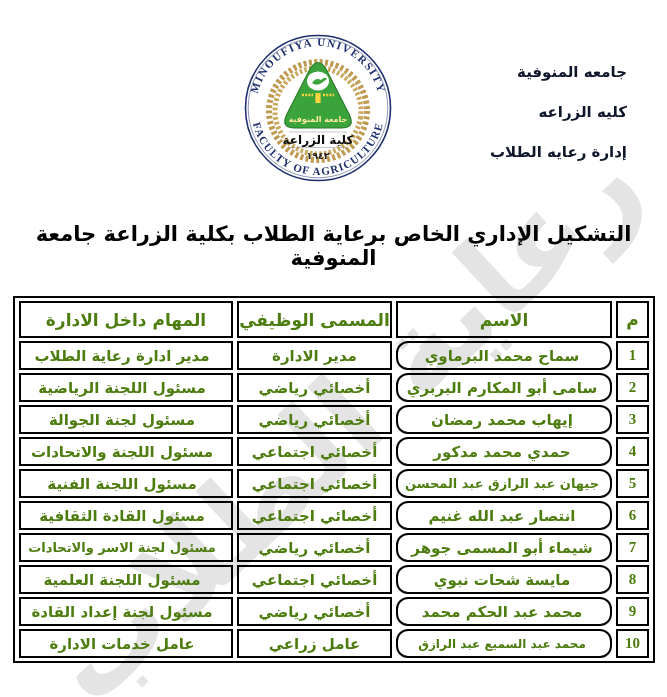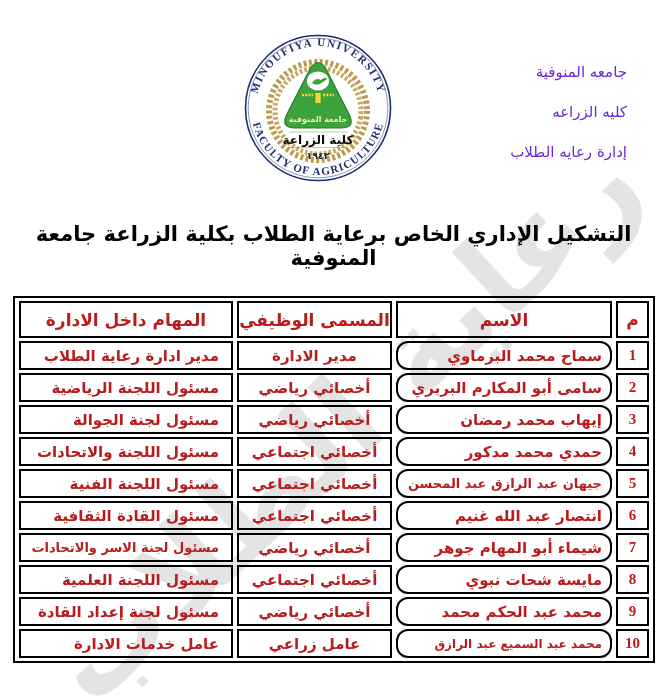--- a/index.html
+++ b/index.html
@@ -16,21 +16,21 @@
     font-size: 118px; font-weight: bold; color: #cfcfcf; opacity: .55;
     text-align: center; white-space: nowrap; direction: rtl;
     z-index: 0; pointer-events: none; letter-spacing: 2px;
   }
 
   .content { position: absolute; inset: 0; z-index: 1; }
 
   
   .org-block {
     position: absolute; top: 56px; right: 40px; text-align: right;
-    font-size: 15px; font-weight: normal; color: #6d28d9; direction: rtl;
+    font-size: 15px; font-weight: bold; color: #0f172a; direction: rtl;
   }
   .org-block .org-line { height: 40px; line-height: 32px; }
 
   
   .logo { position: absolute; left: 243px; top: 32px; width: 150px; height: 152px; }
 
   
   .doc-title {
     position: absolute; top: 222px; left: 0; width: 667px;
     text-align: center; direction: rtl;
@@ -38,25 +38,25 @@
   }
 
   
   table.staff {
     position: absolute; top: 296px; left: 13px; width: 642px;
     border-collapse: separate; border-spacing: 4px 3px;
     border: 2.5px solid #000; direction: rtl; table-layout: fixed;
     background: transparent;
   }
   table.staff th, table.staff td {
-    border: 2px solid #000; background: transparent; color: #b91c1c;
+    border: 2px solid #000; background: transparent; color: #4d7c0f;
     font-weight: bold; overflow: hidden; white-space: nowrap;
   }
   table.staff th { height: 37px; font-size: 17px; text-align: center; }
-  table.staff td { height: 29px; font-size: 15px; }
+  table.staff td { height: 29px; font-size: 15px; text-align: center; }
   .c-num  { width: 33px; }
   .c-name { width: 216px; }
   .c-job  { width: 155px; }
   .c-task { width: 214px; }
   td.num {
     font-family: "Liberation Serif", serif; font-weight: normal;
     font-size: 19px; text-align: center; direction: ltr;
   }
   td.name { text-align: right; padding-left: 4px; padding-right: 8px; border-radius: 12px; }
   td.job  { text-align: center; }
@@ -160,21 +160,21 @@
           <td class="task">مسئول اللجنة الفنية</td>
         </tr>
         <tr>
           <td class="num">6</td>
           <td class="name">انتصار عبد الله غنيم</td>
           <td class="job">أخصائي اجتماعي</td>
           <td class="task">مسئول القادة الثقافية</td>
         </tr>
         <tr>
           <td class="num">7</td>
-          <td class="name">شيماء أبو المهام جوهر</td>
+          <td class="name">شيماء أبو المسمى جوهر</td>
           <td class="job">أخصائي رياضي</td>
           <td class="task sm">مسئول لجنة الاسر والاتحادات</td>
         </tr>
         <tr>
           <td class="num">8</td>
           <td class="name">مايسة شحات نبوي</td>
           <td class="job">أخصائي اجتماعي</td>
           <td class="task">مسئول اللجنة العلمية</td>
         </tr>
         <tr>

